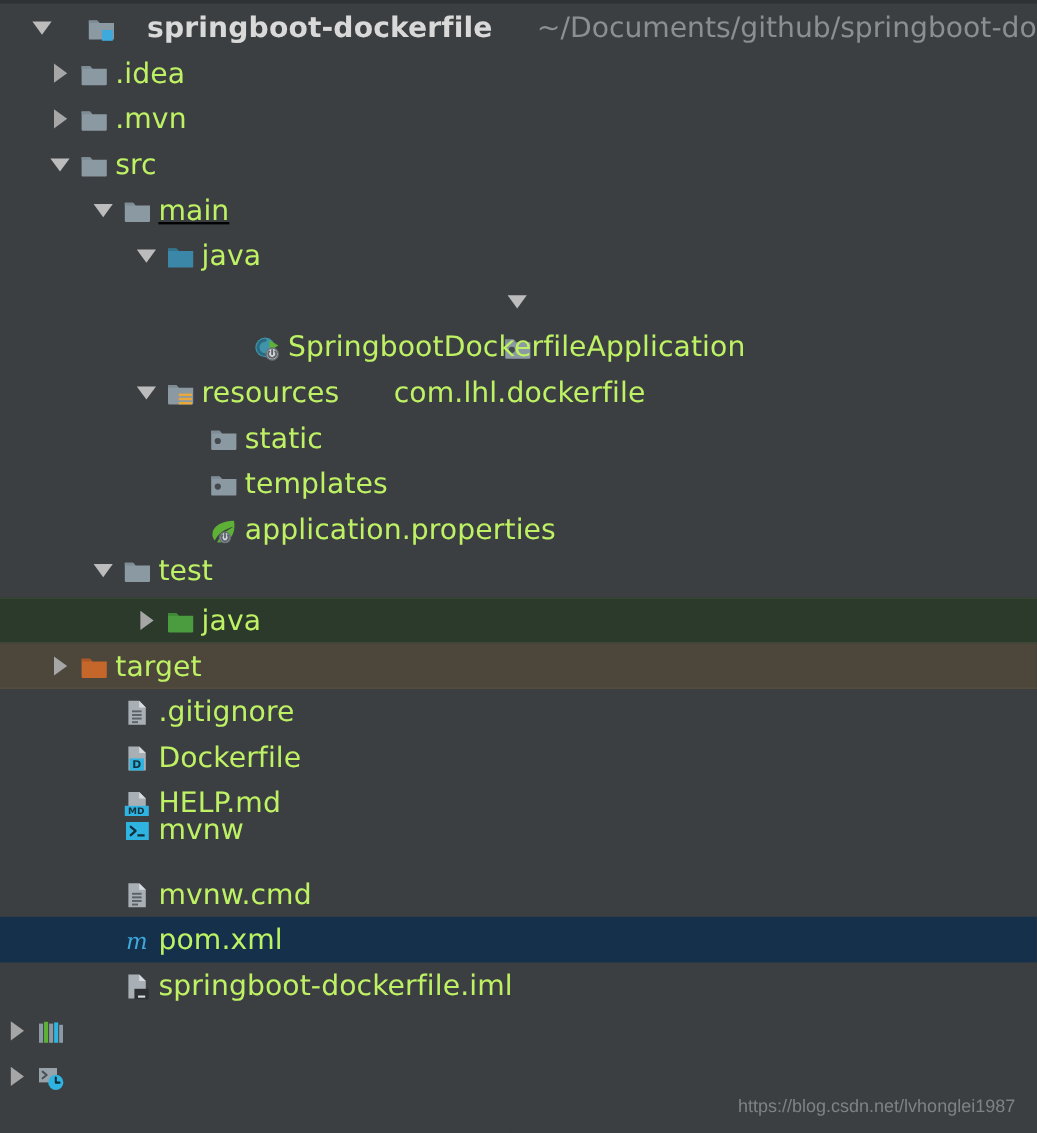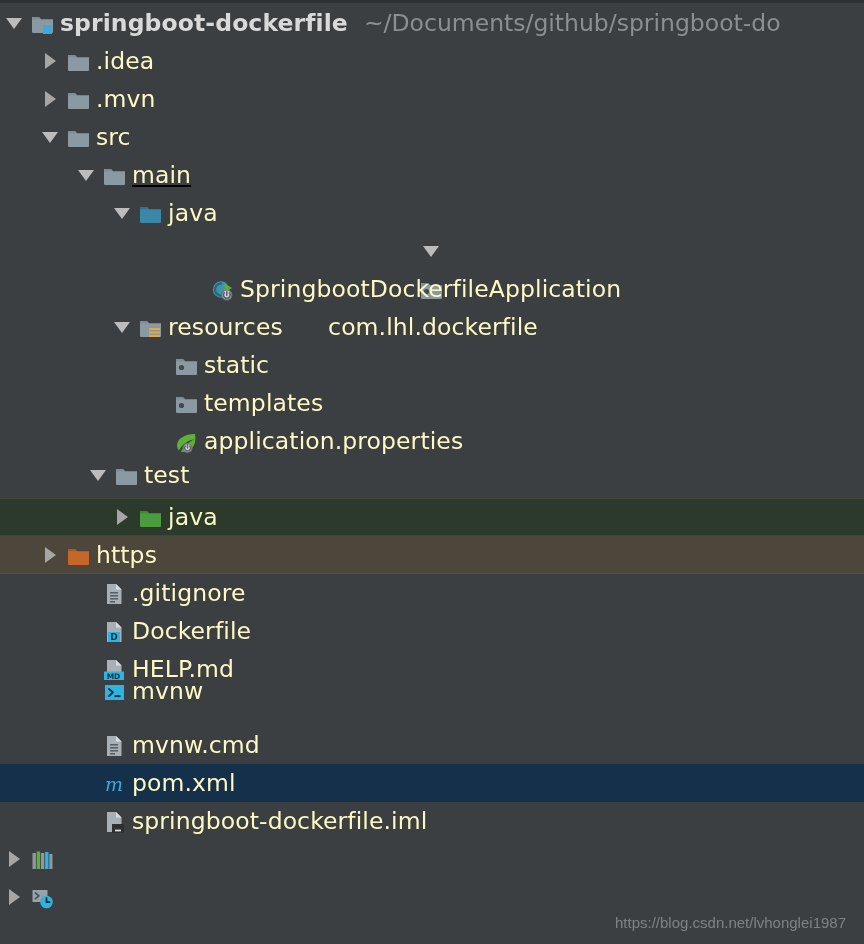--- a/index.html
+++ b/index.html
@@ -77,21 +77,21 @@
   
   .ico {
     flex: none;
     width: 30px;
     height: 38px;
     position: relative;
   }
   .ico > svg { position: absolute; top: 9px; left: 3px; }
 
   .label {
-    color: #fef9c3;
+    color: #bef264;
     font-size: 23.5px;
     letter-spacing: 0.1px;
     line-height: 38px;
     padding-left: 2px;
   }
   .label.bold { font-weight: bold; color: #d9d9d9; }
   .path {
     color: #8c8f91;
     font-size: 23.5px;
     line-height: 38px;
@@ -106,21 +106,21 @@
     font-size: 15px;
     font-family: "Liberation Sans", sans-serif;
   }
 </style>
 </head>
 <body>
 
 <div id="tree">
   <div class="top-edge"></div>
   <div id="rows">
-      <div class="row " style="top: 4px;">
+      <div class="row " style="top: 4px; justify-content: space-between;">
         <span class="indent" style="width: 2px;"></span>
         <span class="tw down">
           <i></i>
         </span>
         <span class="ico">
           <svg width="24" height="22" viewBox="0 0 24 22">
             <path d="M1 4h7l2 2.2h12V19a1 1 0 0 1-1 1H2a1 1 0 0 1-1-1z" fill="#8b99a3"></path>
             <path d="M1 4h7l2 2.2H1z" fill="#7e8c96"></path>
             <rect x="12" y="12" width="9" height="9" fill="#3ea9dd"></rect>
           </svg>
@@ -270,21 +270,21 @@
         <span class="ico">
           <svg width="24" height="22" viewBox="0 0 24 22">
             <path d="M20 3C10 3 2 7.5 2 14.5c0 2 .8 3.7 2 4.9C7 13.5 13 9.5 19.5 8 14 11 8.5 15 6 21c10 1 16-6.5 14-18z" fill="#5cb136"></path>
             <circle cx="12.5" cy="17" r="4.4" fill="#d2d6d9" stroke="#6a7279" stroke-width="1.2"></circle>
             <path d="M12.5 13.8v3.2" stroke="#5c646a" stroke-width="1.5" stroke-linecap="round"></path>
             <path d="M10.4 15a2.9 2.9 0 1 0 4.3 0" stroke="#5c646a" stroke-width="1.5" fill="none" stroke-linecap="round"></path>
           </svg>
         </span>
         <span class="label">application.properties</span>
       </div>
-      <div class="row " style="top: 456px; padding-left: 12px;">
+      <div class="row " style="top: 456px;">
         <span class="indent" style="width: 74px;"></span>
         <span class="tw down">
           <i></i>
         </span>
         <span class="ico">
           <svg width="24" height="22" viewBox="0 0 24 22">
             <path d="M1 4h7l2 2.2h12V19a1 1 0 0 1-1 1H2a1 1 0 0 1-1-1z" fill="#8b99a3"></path>
             <path d="M1 4h7l2 2.2H1z" fill="#7e8c96"></path>
           </svg>
         </span>
@@ -307,21 +307,21 @@
         <span class="indent" style="width: 38px;"></span>
         <span class="tw right">
           <i></i>
         </span>
         <span class="ico">
           <svg width="24" height="22" viewBox="0 0 24 22">
             <path d="M1 4h7l2 2.2h12V19a1 1 0 0 1-1 1H2a1 1 0 0 1-1-1z" fill="#c5662b"></path>
             <path d="M1 4h7l2 2.2H1z" fill="#ad5824"></path>
           </svg>
         </span>
-        <span class="label">https</span>
+        <span class="label">target</span>
       </div>
       <div class="row " style="top: 574px;">
         <span class="indent" style="width: 74px;"></span>
         <span class="tw "></span>
         <span class="ico">
           <svg width="24" height="22" viewBox="0 0 24 22">
             <path d="M4 1h9l5.5 5.5V21H4z" fill="#a8b0b6"></path>
             <path d="M13 1l5.5 5.5H13z" fill="#d7dbdf"></path>
             <g fill="#5b6166">
               <rect x="7" y="9" width="8" height="1.6"></rect>

